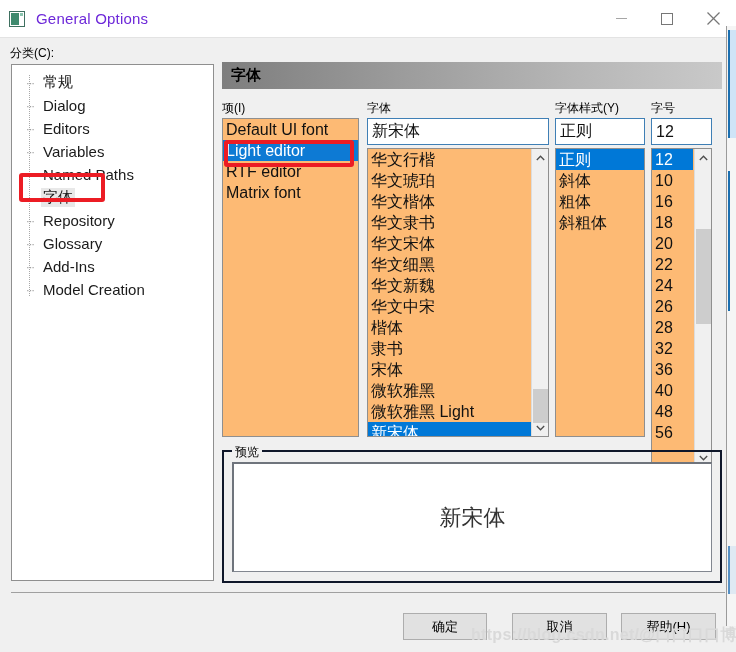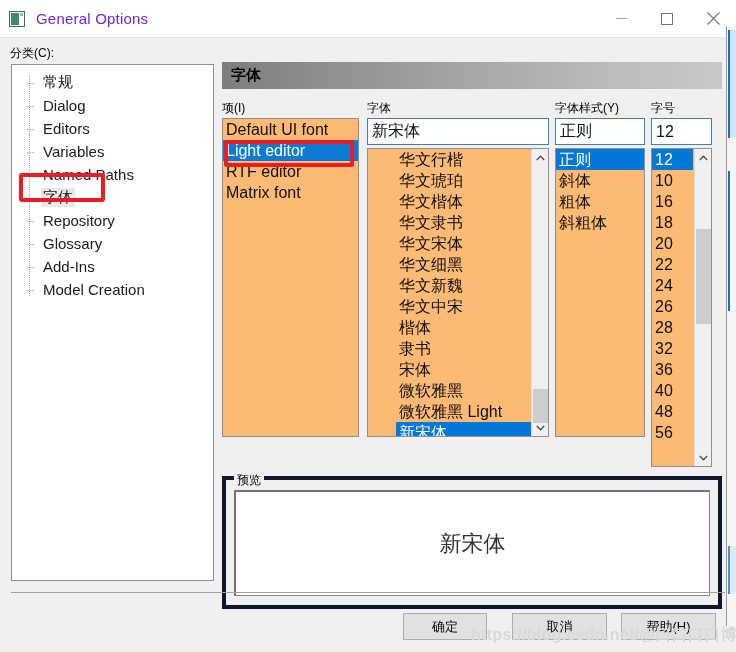--- a/index.html
+++ b/index.html
@@ -206,23 +206,22 @@
   .sb-arrow.down { bottom: 0; }
   .sb-thumb {
     position: absolute;
     left: 1px; width: 15px;
     background: #cdcdcd;
   }
 
   
   .groupbox {
     position: absolute;
-    border: 4px solid #0f172a;
-    box-sizing: border-box;
-    margin-top: 26px;
+    border: 2px solid #0f172a;
+    box-sizing: border-box;
   }
   .group-title {
     position: absolute;
     left: 8px; top: -8px;
     background: #f0f0f0;
     padding: 0 3px;
     font-size: 12px;
     color: #000;
   }
   .preview-box {
@@ -389,21 +388,21 @@
         <div class="lb-item">RTF editor</div>
         <div class="lb-item">Matrix font</div>
       </div>
     </div>
 
     <div class="field-label" style="left:145px; top:38px;">字体</div>
     <div class="combo" style="left:145px; top:56px; width:182px; height:27px;">
       <span>新宋体</span>
     </div>
     <div class="listbox" style="left:145px; top:86px; width:182px; height:289px;">
-      <div class="lb-items" style="right:0;margin-left:28px;">
+      <div class="lb-items" style="right:0;">
         <div class="lb-item">华文行楷</div>
         <div class="lb-item">华文琥珀</div>
         <div class="lb-item">华文楷体</div>
         <div class="lb-item">华文隶书</div>
         <div class="lb-item">华文宋体</div>
         <div class="lb-item">华文细黑</div>
         <div class="lb-item">华文新魏</div>
         <div class="lb-item">华文中宋</div>
         <div class="lb-item">楷体</div>
         <div class="lb-item">隶书</div>

